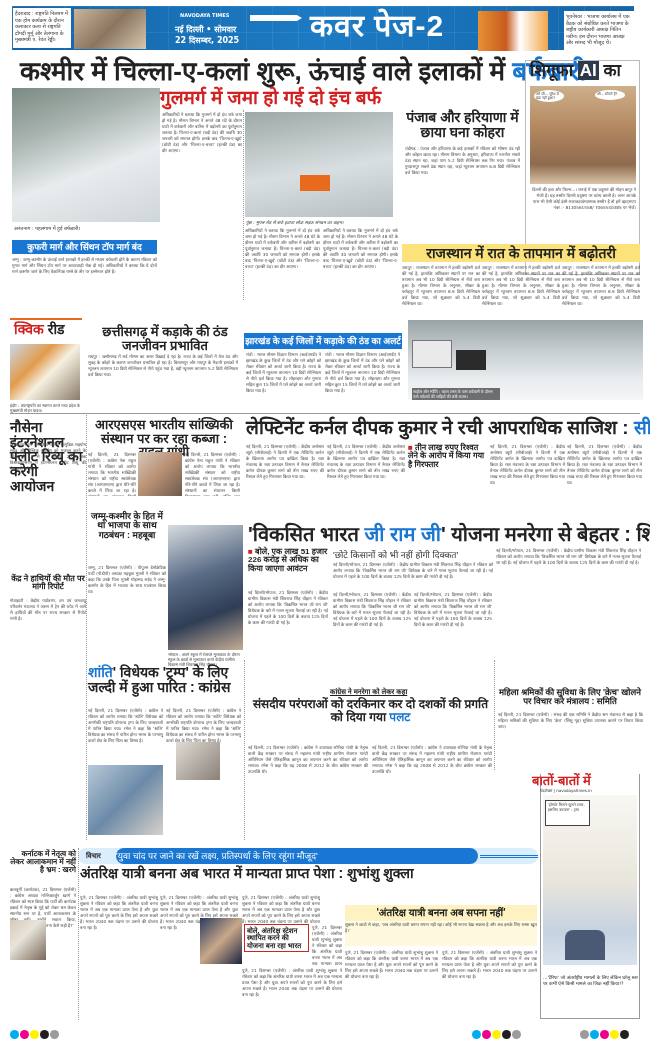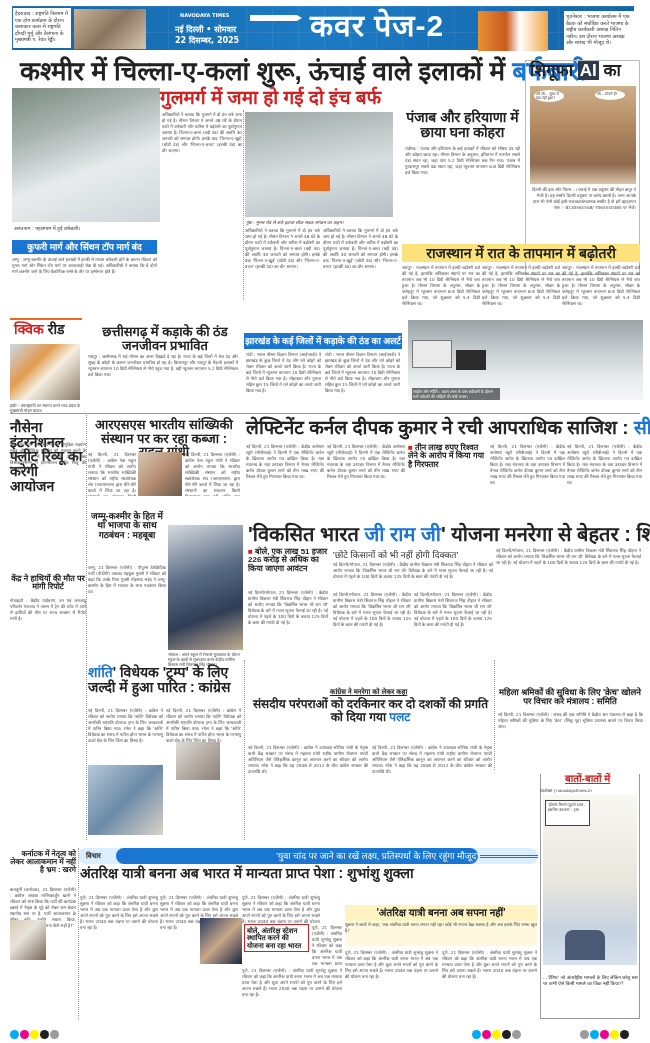--- a/index.html
+++ b/index.html
@@ -121,34 +121,34 @@
 
 <div class="abs" style="left:330px;top:687px;font-size:7px;color:#222;text-decoration:underline;font-weight:bold;font-family:'Liberation Sans',sans-serif">कांग्रेस ने मनरेगा को लेकर कहा</div>
 <div class="abs hl" style="left:248px;top:698px;width:245px;font-size:12px;text-align:center"><span>संसदीय परंपराओं को दरकिनार कर दो दशकों की प्रगति को दिया गया </span><span class="blue">पलट</span></div>
 <div class="abs txt" style="left:248px;top:745px;width:120px;height:92px">नई दिल्ली, 21 दिसम्बर (एजेंसी) : कांग्रेस ने उपाध्यक्ष सोनिया गांधी के नेतृत्व वाली केंद्र सरकार पर संसद में महात्मा गांधी राष्ट्रीय ग्रामीण रोजगार गारंटी अधिनियम जैसे ऐतिहासिक कानून का अपमान करने का रविवार को आरोप लगाया। रमेश ने कहा कि यह 2008 से 2012 के बीच कांग्रेस सरकार की उपलब्धि थी।</div>
 <div class="abs txt" style="left:372px;top:745px;width:120px;height:92px">नई दिल्ली, 21 दिसम्बर (एजेंसी) : कांग्रेस ने उपाध्यक्ष सोनिया गांधी के नेतृत्व वाली केंद्र सरकार पर संसद में महात्मा गांधी राष्ट्रीय ग्रामीण रोजगार गारंटी अधिनियम जैसे ऐतिहासिक कानून का अपमान करने का रविवार को आरोप लगाया। रमेश ने कहा कि यह 2008 से 2012 के बीच कांग्रेस सरकार की उपलब्धि थी।</div>
 
 <div class="abs hl" style="left:496px;top:688px;width:148px;font-size:8.5px;text-align:center">महिला श्रमिकों की सुविधा के लिए 'क्रेच' खोलने पर विचार करे मंत्रालय : समिति</div>
 <div class="abs txt" style="left:498px;top:712px;width:145px;height:60px">नई दिल्ली, 21 दिसम्बर (एजेंसी) : संसद की एक समिति ने केंद्रीय श्रम मंत्रालय से कहा है कि महिला श्रमिकों की सुविधा के लिए 'क्रेच' (शिशु गृह) सुविधा उपलब्ध कराने पर विचार किया जाए।</div>
 
 <div class="abs" style="left:540px;top:774px;width:100px;height:245px;border:1px solid #999;border-top:none"></div>
-<div class="abs hl red" style="left:565px;top:774px;font-size:10px;text-decoration:underline">बातों-बातों में</div>
+<div class="abs hl red" style="left:532px;top:774px;font-size:13px;">बातों-बातों में</div>
 <div class="abs" style="left:540px;top:788px;font-size:4px;color:#333">चंद्रशेखर | navodayatimes.in</div>
 <div class="abs" style="left:543px;top:795px;width:94px;height:170px;background:linear-gradient(180deg,#f8f7f2,#e9e6dc 50%,#c6d2e0 80%,#d9e3ee)"></div>
 <div class="abs cap-box" style="left:545px;top:800px;width:45px;height:26px;font-size:3.8px;line-height:4.6px;border:1px solid #444">'होसके मिलते-जुलते टावर, इसलिए बंटवारा' : ट्रम्प</div>
 <div class="abs" style="left:565px;top:930px;width:40px;height:30px;background:#4a5a74;border-radius:8px 8px 0 0"></div>
 <div class="abs txt" style="left:543px;top:975px;width:95px;height:40px;font-size:4.6px;color:#222">...'टैरिफ' जो अंतर्राष्ट्रीय मामलों के लिए लेकिन घरेलू स्तर पर कभी ऐसे किसी मामले का जिक्र नहीं किया!?</div>
 
 <div class="abs hl" style="left:10px;top:850px;width:66px;font-size:7.5px;text-align:right">कर्नाटक में नेतृत्व को लेकर आलाकमान में नहीं है भ्रम : खरगे</div>
 <div class="abs txt" style="left:10px;top:887px;width:66px;height:130px">कलबुर्गी (कर्नाटक), 21 दिसम्बर (एजेंसी) : कांग्रेस अध्यक्ष मल्लिकार्जुन खरगे ने रविवार को स्पष्ट किया कि पार्टी की कर्नाटक इकाई में नेतृत्व के मुद्दे को लेकर भ्रम केवल स्थानीय स्तर पर है, पार्टी आलाकमान के भीतर नहीं। उन्होंने सवाल किया, 'आलाकमान पर दोष डालना कैसे सही है?'</div>
 <div class="abs photo" style="left:10px;top:920px;width:36px;height:40px;background:linear-gradient(135deg,#d9c9b6,#e8e4dc 40%,#7a6858)"></div>
 
 <div class="abs" style="left:78px;top:848px;width:460px;height:16px;background:#dbeefc;border-radius:8px"></div>
 <div class="abs" style="left:86px;top:851px;font-size:7px;font-weight:bold;color:#222">विचार</div>
-<div class="abs" style="left:116px;top:848px;width:362px;height:16px;background:#1976d2;border-radius:8px;color:#fff;font-size:9px;line-height:16px;text-align:right;font-family:'Liberation Sans',sans-serif">'युवा चांद पर जाने का रखें लक्ष्य, प्रतिस्पर्धा के लिए रहूंगा मौजूद'</div>
+<div class="abs" style="left:116px;top:848px;width:362px;height:16px;background:#1976d2;border-radius:8px;color:#fff;font-size:9px;line-height:16px;text-align:left;font-family:'Liberation Sans',sans-serif">'युवा चांद पर जाने का रखें लक्ष्य, प्रतिस्पर्धा के लिए रहूंगा मौजूद'</div>
 <div class="abs" style="left:480px;top:855px;width:58px;height:3px;border-top:1px solid #1976d2;border-bottom:1px solid #1976d2"></div>
 <div class="abs hl" style="left:80px;top:866px;width:460px;font-size:14px;white-space:nowrap">अंतरिक्ष यात्री बनना अब भारत में मान्यता प्राप्त पेशा : शुभांशु शुक्ला</div>
 <div class="abs txt" style="left:80px;top:895px;width:78px;height:120px">पुणे, 21 दिसम्बर (एजेंसी) : अंतरिक्ष यात्री शुभांशु शुक्ला ने रविवार को कहा कि अंतरिक्ष यात्री बनना भारत में अब एक मान्यता प्राप्त पेशा है और युवा अपने सपनों को पूरा करने के लिए इसे अपना सकते हैं। भारत 2040 तक चंद्रमा पर उतरने की योजना बना रहा है।</div>
 <div class="abs txt" style="left:160px;top:895px;width:78px;height:120px">पुणे, 21 दिसम्बर (एजेंसी) : अंतरिक्ष यात्री शुभांशु शुक्ला ने रविवार को कहा कि अंतरिक्ष यात्री बनना भारत में अब एक मान्यता प्राप्त पेशा है और युवा अपने सपनों को पूरा करने के लिए इसे अपना सकते हैं। भारत 2040 तक चंद्रमा पर उतरने की योजना बना रहा है।</div>
 <div class="abs photo" style="left:200px;top:918px;width:42px;height:46px;background:linear-gradient(135deg,#2a3c60,#c9a889 50%,#1a2440)"></div>
 <div class="abs hl" style="left:244px;top:924px;width:65px;font-size:7px;border:1px solid #d32020;padding:2px">बोले, अंतरिक्ष स्टेशन स्थापित करने की योजना बना रहा भारत</div>
 <div class="abs txt" style="left:242px;top:895px;width:78px;height:28px">पुणे, 21 दिसम्बर (एजेंसी) : अंतरिक्ष यात्री शुभांशु शुक्ला ने रविवार को कहा कि अंतरिक्ष यात्री बनना भारत में अब एक मान्यता प्राप्त पेशा है और युवा अपने सपनों को पूरा करने के लिए इसे अपना सकते हैं। भारत 2040 तक चंद्रमा पर उतरने की योजना बना रहा है।</div>
 <div class="abs txt" style="left:312px;top:925px;width:30px;height:40px">पुणे, 21 दिसम्बर (एजेंसी) : अंतरिक्ष यात्री शुभांशु शुक्ला ने रविवार को कहा कि अंतरिक्ष यात्री बनना भारत में अब एक मान्यता प्राप्त पेशा है और युवा अपने सपनों को पूरा करने के लिए इसे अपना सकते हैं। भारत 2040 तक चंद्रमा पर उतरने की योजना बना रहा है।</div>
 <div class="abs txt" style="left:242px;top:968px;width:100px;height:48px">पुणे, 21 दिसम्बर (एजेंसी) : अंतरिक्ष यात्री शुभांशु शुक्ला ने रविवार को कहा कि अंतरिक्ष यात्री बनना भारत में अब एक मान्यता प्राप्त पेशा है और युवा अपने सपनों को पूरा करने के लिए इसे अपना सकते हैं। भारत 2040 तक चंद्रमा पर उतरने की योजना बना रहा है।</div>
 <div class="abs hdr-yel" style="left:345px;top:905px;width:192px;height:16px;font-size:10px;line-height:16px;background:#fdf2c0">'अंतरिक्ष यात्री बनना अब सपना नहीं'</div>

